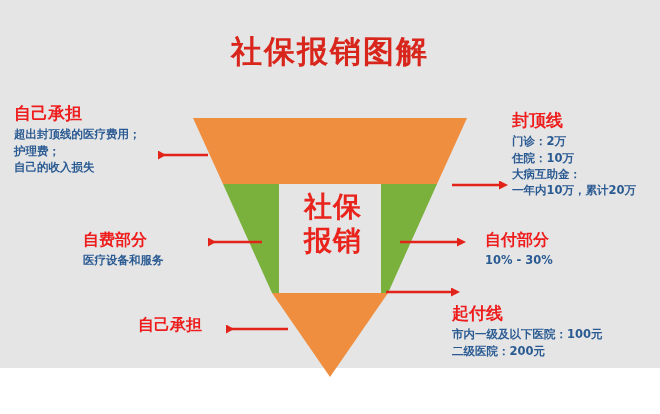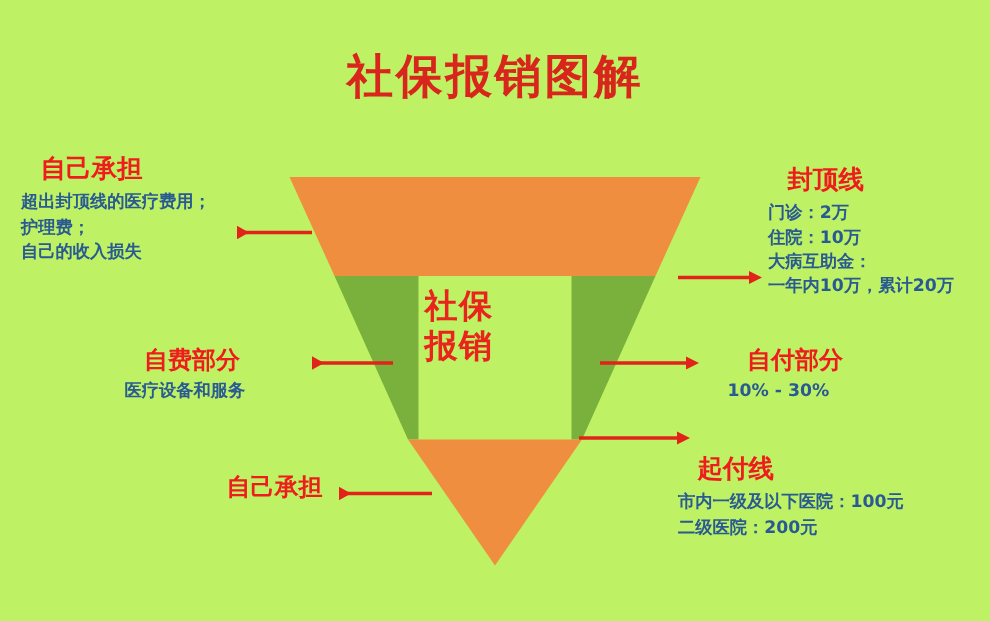--- a/index.html
+++ b/index.html
@@ -10,22 +10,22 @@
     width: 660px;
     height: 414px;
     background: #ffffff;
     font-family: "DejaVu Sans", "Liberation Sans", sans-serif;
     overflow: hidden;
     position: relative;
   }
   #canvas {
     position: relative;
     width: 660px;
-    height: 414px;
-    background: #bef264;
+    height: 368px;
+    background: #e5e5e5;
   }
   #title {
     position: absolute;
     left: 0;
     top: 36px;
     width: 660px;
     text-align: center;
     font-size: 31px;
     font-weight: bold;
     color: #d9261c;
@@ -40,21 +40,21 @@
     height: 414px;
   }
   .label-block {
     position: absolute;
   }
   .label-head {
     color: #ee1c1c;
     font-weight: bold;
     font-size: 17px;
     line-height: 1.25;
-    margin: 0 0 2px 13px;
+    margin: 0 0 2px 0;
     white-space: nowrap;
   }
   .label-head.big {
     font-size: 16px;
   }
   .label-line {
     color: #2a5a92;
     font-weight: bold;
     font-size: 11.5px;
     line-height: 1.42;
@@ -66,26 +66,27 @@
   #lbl-self-pay { left: 83px; top: 230px; }
   #lbl-copay    { left: 485px; top: 230px; }
   #lbl-deduct   { left: 452px; top: 303px; }
   #lbl-bottom   { left: 138px; top: 315px; }
 
   #center-text {
     position: absolute;
     left: 283px;
     top: 192px;
     width: 100px;
-    text-align: left;
+    text-align: center;
     color: #e8241c;
     font-weight: bold;
-    font-size: 22px;
+    font-size: 28px;
     line-height: 1.22;
     letter-spacing: 1px;
+    font-family: Liberation Mono, monospace;
   }
   .ct-line { display: block; }
 </style>
 </head>
 <body>
 
 <div id="canvas">
 
   <div id="title">社保报销图解</div>
 

